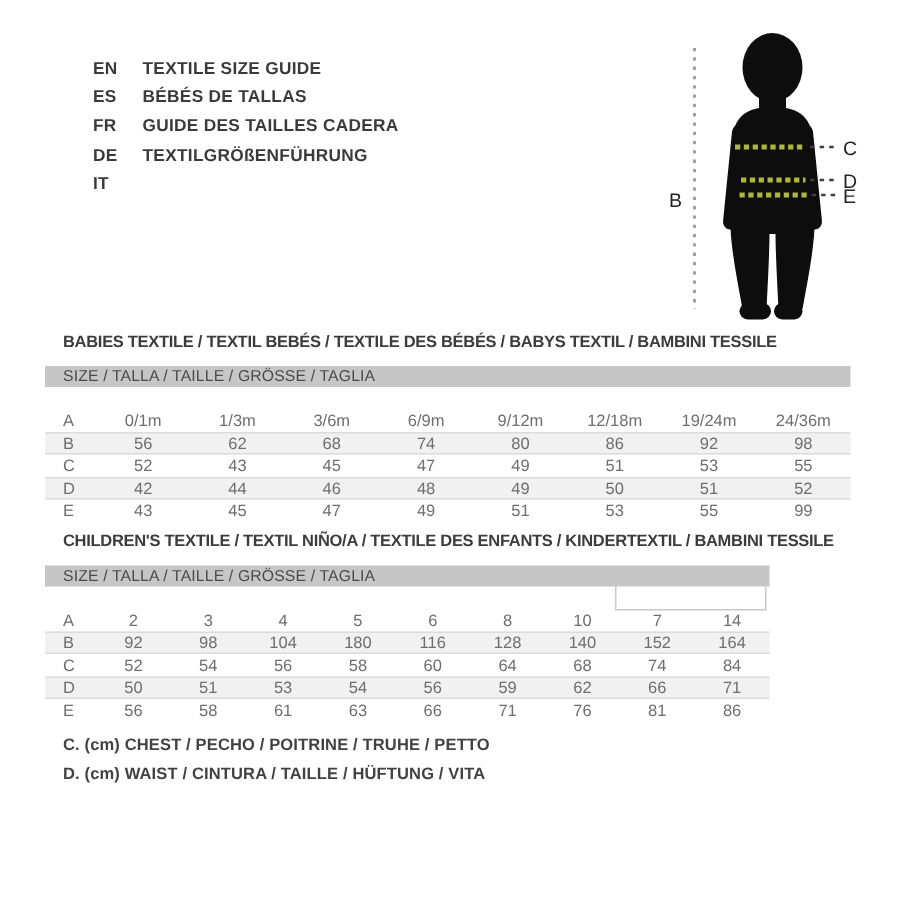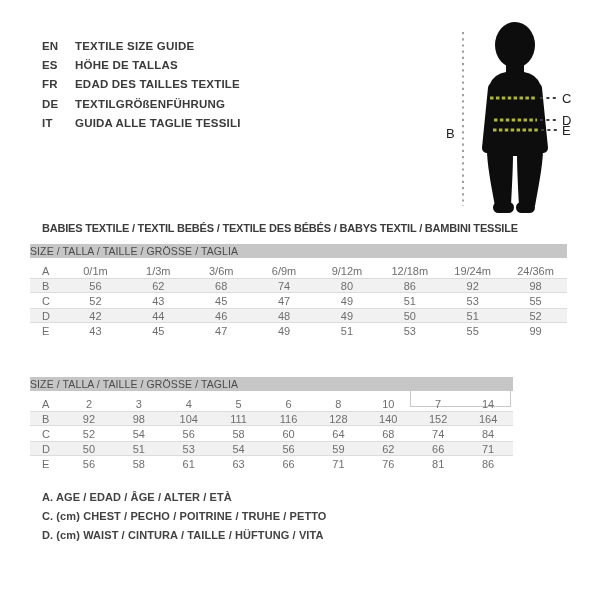--- a/index.html
+++ b/index.html
@@ -3,34 +3,34 @@
 <meta charset="utf-8">
 <style>
   html,body{margin:0;padding:0;background:#fff;}
   .page{
     position:relative;width:600px;height:600px;background:#fff;overflow:hidden;
     font-family:"Liberation Sans",sans-serif;color:#3a3a3a;
   }
   
   .lang-list{position:absolute;left:42px;top:36px;}
   .lang-row{display:flex;height:19.3px;align-items:center;font-size:11.5px;font-weight:700;letter-spacing:.2px;color:#3a3a3a;}
-  .lang-code{width:33px;}
+  .lang-code{width:33px;margin-left:20px;}
   
   .figure{position:absolute;left:440px;top:8px;}
   .figure text{font-family:"Liberation Sans",sans-serif;font-size:13px;fill:#222;}
   
   .table-title{position:absolute;left:42px;font-size:11px;font-weight:700;letter-spacing:-0.2px;color:#3c3c3c;white-space:nowrap;}
   #babies-title{top:222px;}
   #children-title{top:355px;}
   
   .size-table{position:absolute;left:30px;}
   #babies-table{top:244px;width:537px;}
   #children-table{top:377px;width:483px;}
   .size-bar{height:14px;background:var(--header-bar,#c6c6c6);display:flex;align-items:center;
-    box-sizing:border-box;font-size:10.5px;color:#4b4b4b;letter-spacing:.1px;margin-bottom:5px;}
+    padding-left:12px;box-sizing:border-box;font-size:10.5px;color:#4b4b4b;letter-spacing:.1px;margin-bottom:15px;}
   .t-body{position:relative;z-index:2;}
   .t-row{display:flex;height:15px;align-items:center;font-size:11px;color:var(--text-table,#6e6e6e);box-sizing:border-box;position:relative;}
   .t-row.shade{background:var(--zebra-row,#f1f1f1);border-top:1px solid var(--row-border,#dcdcdc);border-bottom:1px solid var(--row-border,#dcdcdc);}
   .t-label{width:22px;padding-left:12px;box-sizing:content-box;flex:0 0 auto;}
   .t-cell{flex:1;text-align:center;}
   .artifact-box{position:absolute;left:380px;top:13px;width:101px;height:17px;background:#fff;border:1px solid #c9c9c9;box-sizing:border-box;z-index:1;}
   
   .legend{position:absolute;left:42px;top:487px;}
   .legend-line{height:19.3px;display:flex;align-items:center;font-size:11px;font-weight:700;letter-spacing:.1px;color:#424242;white-space:nowrap;}
 </style>
@@ -39,33 +39,32 @@
 
 <div class="page">
 
   <div class="lang-list" id="lang-list">
       <div class="lang-row">
         <span class="lang-code">EN</span>
         <span class="lang-text">TEXTILE SIZE GUIDE</span>
       </div>
       <div class="lang-row">
         <span class="lang-code">ES</span>
-        <span class="lang-text">HÖHE DE TALLAS</span>
+        <span class="lang-text">BÉBÉS DE TALLAS</span>
       </div>
       <div class="lang-row">
         <span class="lang-code">FR</span>
-        <span class="lang-text">EDAD DES TAILLES TEXTILE</span>
+        <span class="lang-text">GUIDE DES TAILLES CADERA</span>
       </div>
       <div class="lang-row">
         <span class="lang-code">DE</span>
         <span class="lang-text">TEXTILGRÖßENFÜHRUNG</span>
       </div>
       <div class="lang-row">
         <span class="lang-code">IT</span>
-        <span class="lang-text">GUIDA ALLE TAGLIE TESSILI</span>
       </div>
     </div>
 
   <svg class="figure" width="160" height="222" viewBox="0 0 160 222">
     <g fill="var(--silhouette,#0d0d0d)">
       <ellipse cx="75" cy="37" rx="20" ry="23"></ellipse>
       <rect x="66" y="50" width="18" height="22"></rect>
       <path d="M50,76 Q54,66 66,64 L84,64 Q96,66 100,76 C103,84 102,94 101,102 C100,114 100,120 101,128 L102,140 L101,148 L49,148 L48,140 L49,128 C50,120 50,114 49,102 C48,94 47,84 50,76 Z"></path>
       <path d="M47,134 C46,152 51,176 55,198 L71,198 C72,178 73,160 73,146 L73,134 Z"></path>
       <path d="M103,134 C104,152 99,176 95,198 L79,198 C78,178 77,160 77,146 L77,134 Z"></path>
@@ -152,20 +151,21 @@
           <span class="t-cell">47</span>
           <span class="t-cell">49</span>
           <span class="t-cell">51</span>
           <span class="t-cell">53</span>
           <span class="t-cell">55</span>
           <span class="t-cell">99</span>
         </div>
       </div>
   </div>
 
+  <div class="table-title" id="children-title">CHILDREN'S TEXTILE / TEXTIL NIÑO/A / TEXTILE DES ENFANTS / KINDERTEXTIL / BAMBINI TESSILE</div>
 
   <div class="size-table" id="children-table">
     <div class="artifact-box"></div>
     <div class="size-bar">SIZE / TALLA / TAILLE / GRÖSSE / TAGLIA</div>
     <div class="t-body">
         <div class="t-row">
           <span class="t-label">A</span>
           <span class="t-cell">2</span>
           <span class="t-cell">3</span>
           <span class="t-cell">4</span>
@@ -174,21 +174,21 @@
           <span class="t-cell">8</span>
           <span class="t-cell">10</span>
           <span class="t-cell">7</span>
           <span class="t-cell">14</span>
         </div>
         <div class="t-row shade">
           <span class="t-label">B</span>
           <span class="t-cell">92</span>
           <span class="t-cell">98</span>
           <span class="t-cell">104</span>
-          <span class="t-cell">111</span>
+          <span class="t-cell">180</span>
           <span class="t-cell">116</span>
           <span class="t-cell">128</span>
           <span class="t-cell">140</span>
           <span class="t-cell">152</span>
           <span class="t-cell">164</span>
         </div>
         <div class="t-row">
           <span class="t-label">C</span>
           <span class="t-cell">52</span>
           <span class="t-cell">54</span>
@@ -221,18 +221,17 @@
           <span class="t-cell">66</span>
           <span class="t-cell">71</span>
           <span class="t-cell">76</span>
           <span class="t-cell">81</span>
           <span class="t-cell">86</span>
         </div>
       </div>
   </div>
 
   <div class="legend" id="legend">
-      <div class="legend-line">A. AGE / EDAD / ÂGE / ALTER / ETÀ</div>
       <div class="legend-line">C. (cm) CHEST / PECHO / POITRINE / TRUHE / PETTO</div>
       <div class="legend-line">D. (cm) WAIST / CINTURA / TAILLE / HÜFTUNG / VITA</div>
     </div>
 
 </div>
 
 </body></html>

